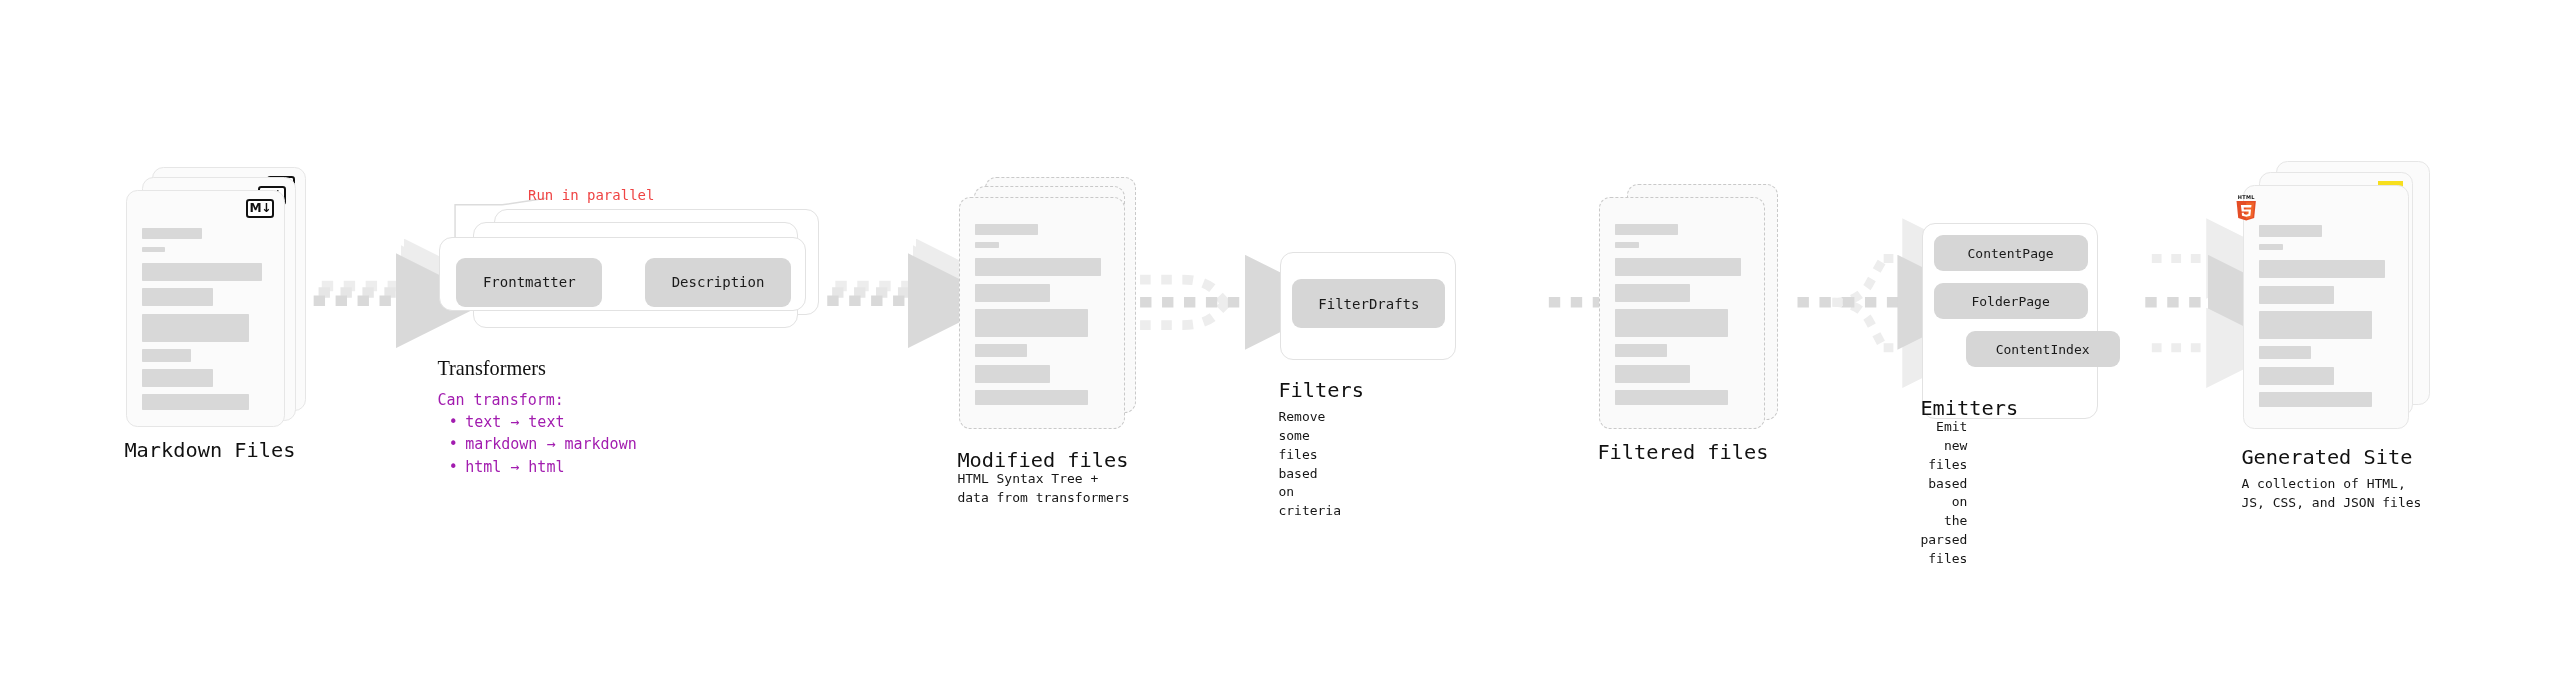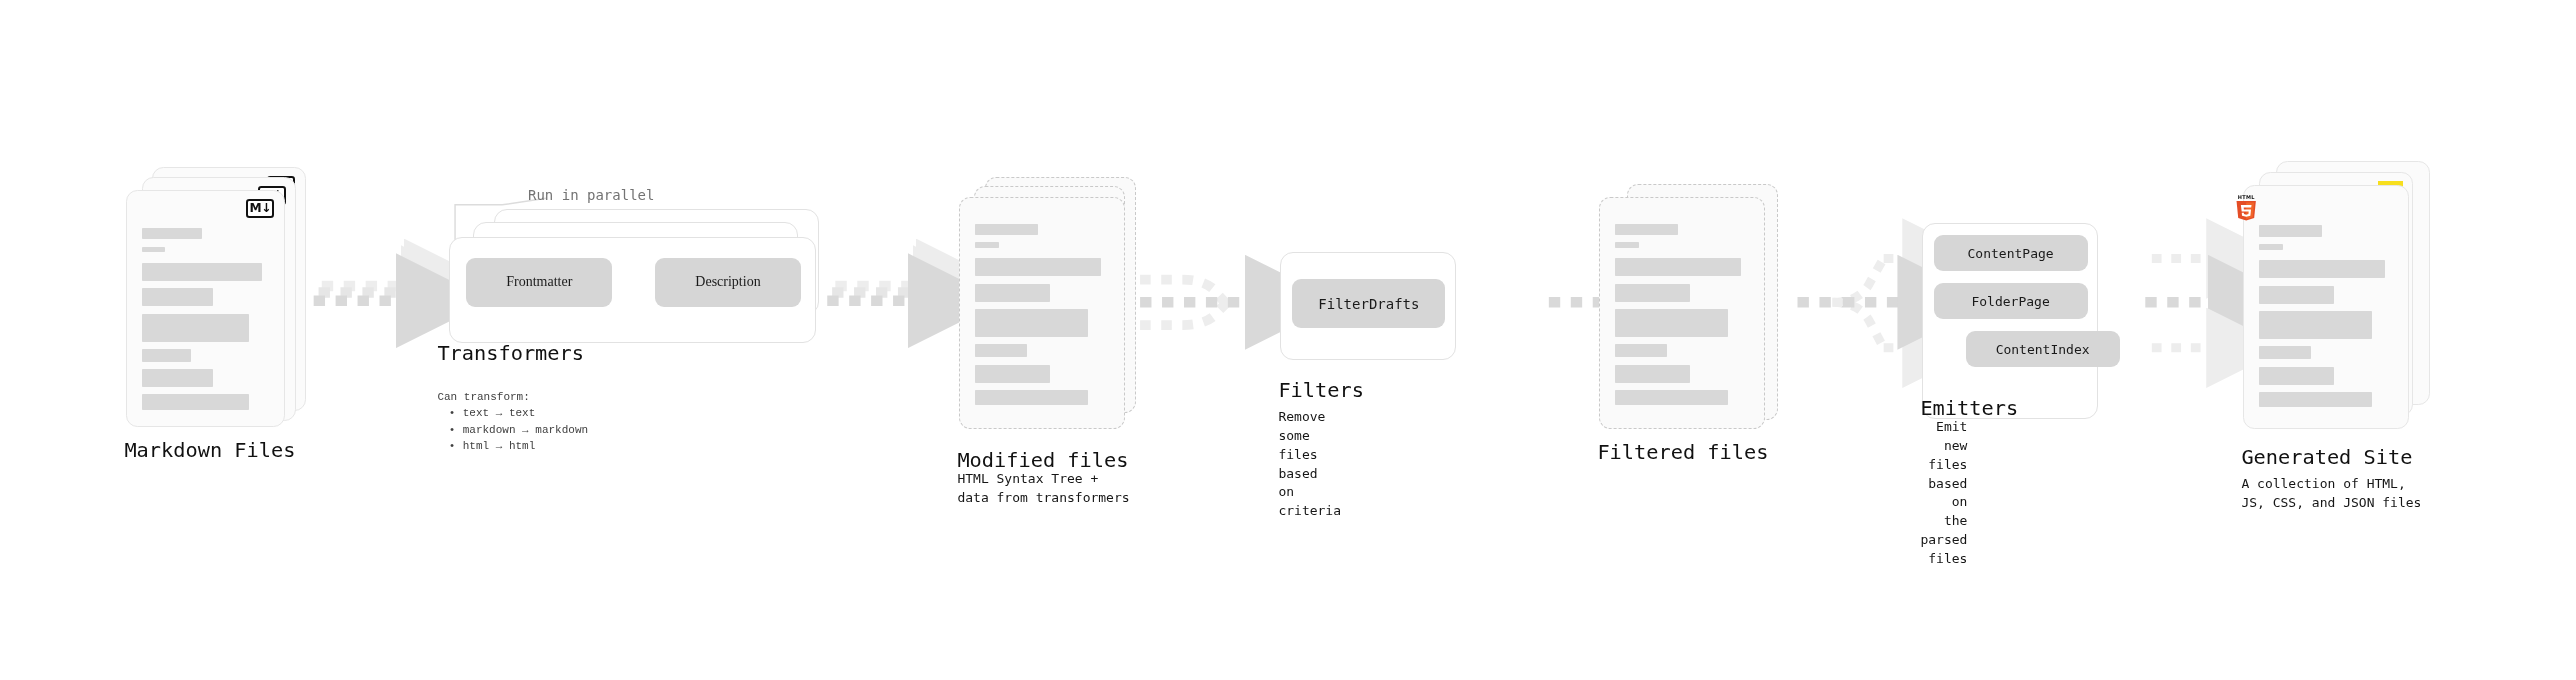--- a/index.html
+++ b/index.html
@@ -102,32 +102,31 @@
   }
   .subtitle {
     position: absolute;
     font-size: 13px;
     line-height: 1.45;
     color: #161616;
     white-space: pre-line;
   }
   .bullets {
     position: absolute;
-    font-size: 11px;
+    font-size: 15px;
     line-height: 1.48;
-    color: #404040;
-    font-family: Liberation Mono, monospace;
+    color: #a21caf;
   }
   .bullets .bl { white-space: nowrap; padding-left: 11.4px; }
   .bullets .bl::before { content: "\2022"; margin-right: 7.3px; }
 
   .annot {
     position: absolute;
     font-size: 14px;
-    color: #737373;
+    color: #ef4444;
     white-space: nowrap;
   }
 
   svg.overlay {
     position: absolute;
     left: 0; top: 0;
     width: 2576px; height: 681px;
     pointer-events: none;
   }
 </style>
@@ -232,26 +231,26 @@
     <div class="gbox" style="left:55px; top:26px; width:325px; height:106px;">
       <div class="pill ghost2" style="left:47px; top:16.3px; width:101px; height:46px; font-size:0;"></div>
       <div class="pill ghost2" style="left:195px; top:16.3px; width:106px; height:46px; font-size:0;"></div>
     </div>
 
     <div class="gbox" style="left:34px; top:39px; width:325px; height:106px;">
       <div class="pill ghost1" style="left:24.4px; top:18px; width:120px; height:46px; font-size:0;"></div>
       <div class="pill ghost1" style="left:187px; top:18px; width:127px; height:46px; font-size:0;"></div>
     </div>
 
-    <div class="gbox" style="left:10px; top:54px; width:367px; height:106px;font-family:Liberation Serif, serif;">
+    <div class="gbox" style="left:0; top:54px; width:367px; height:74px;">
       <div class="pill" style="left:16.3px; top:19.5px; width:146px; height:49px; font-size:14px;">Frontmatter</div>
       <div class="pill" style="left:205px; top:19.5px; width:146px; height:49px; font-size:14px;">Description</div>
     </div>
 
-    <div class="title" style="left:-1.6px; top:158px;">Transformers</div>
+    <div class="title" style="left:-1.6px; top:174px;font-family:Liberation Serif, serif;">Transformers</div>
 
     <div class="bullets" style="left:-1.6px; top:206px;">
       <div>Can transform:</div>
       <div class="bl">text → text</div>
       <div class="bl">markdown → markdown</div>
       <div class="bl">html → html</div>
     </div>
   </div>
 
   <div class="node" style="left:959px; top:177px;">

